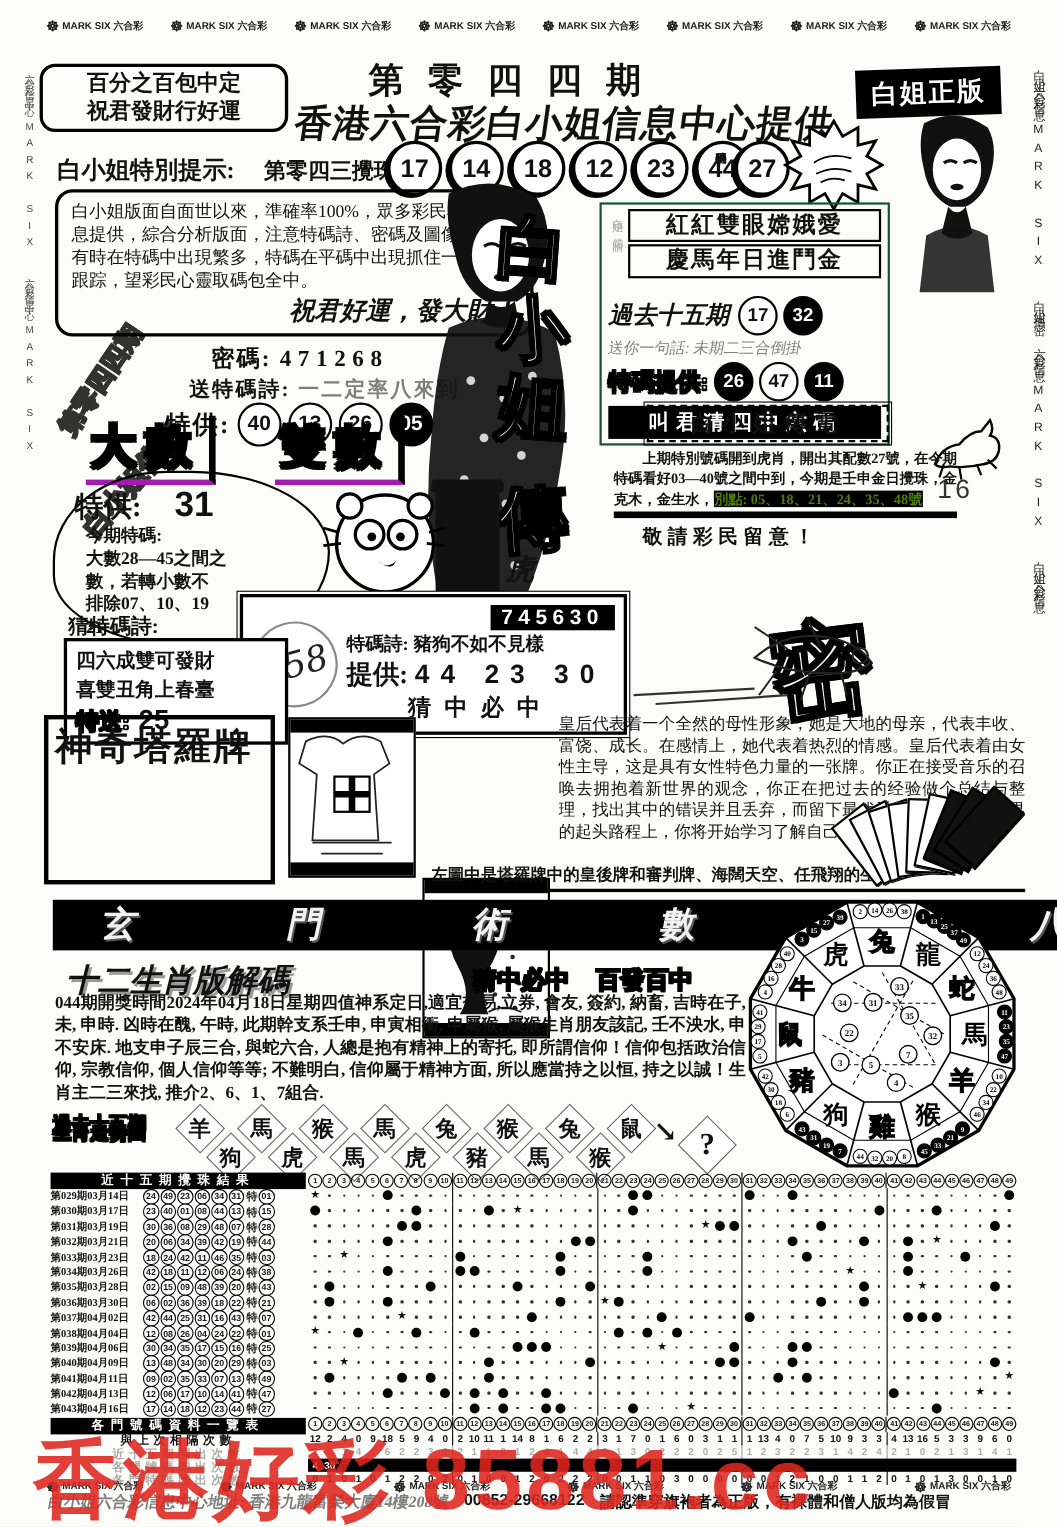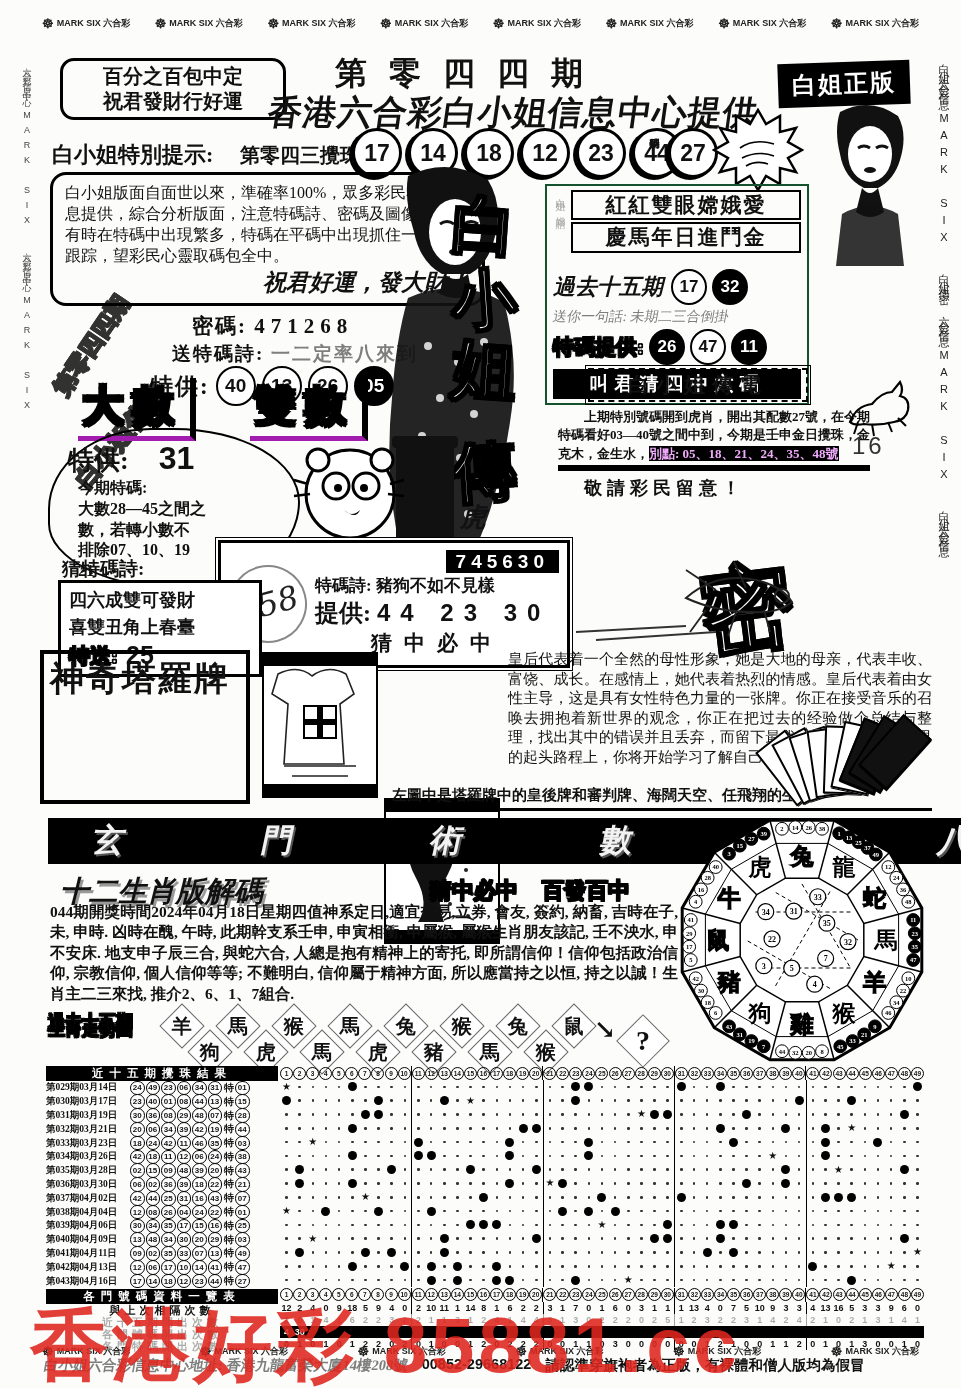--- a/index.html
+++ b/index.html
@@ -33,21 +33,21 @@
   .wish{text-align:right;font-size:23px;font-weight:bold;font-style:italic;margin-top:2px;}
   .kv{font-size:21px;font-weight:bold;letter-spacing:2px;}
   .scribble{color:#555;opacity:.75;transform:skewX(-10deg);}
   
   .rbox{border:2px solid #14532d;padding:4px 6px;}
   .rbanner{border:2.5px solid #000;font-weight:bold;font-size:21px;letter-spacing:2px;text-align:center;line-height:1.25;font-family:"Liberation Sans",sans-serif;}
   .blackline{background:#000;color:#fff;font-weight:bold;font-size:19px;letter-spacing:6px;text-align:center;padding:2px 0;}
   
   .cd-title{border:2px dashed #000;outline:1px solid #000;outline-offset:2px;font-size:21px;font-weight:bold;letter-spacing:7px;text-align:center;padding:1px 8px;}
   .cd-body{font-size:13px;line-height:1.42;font-weight:bold;}
-  .hl{background:#000;color:#f0abfc;}
+  .hl{background:#000;color:#4d7c0f;}
   
   .bubble{border:2.5px solid #000;border-radius:45% 55% 50% 60%/55% 50% 60% 45%;padding:10px 14px 6px 18px;}
   .hdr-outline{font-size:42px;letter-spacing:8px;border-bottom:5px solid #a21caf;border-right:6px solid #000;padding:0 8px 2px 4px;}
   
   .dbox{border:3px solid #000;box-shadow:0 0 0 2px #fff,0 0 0 3px #000;background:#fff;}
   .codebox{background:#000;color:#fff;font-weight:bold;letter-spacing:5px;font-size:19px;padding:1px 10px;font-family:"Liberation Sans",sans-serif;}
   .hand{border:2px solid #888;border-radius:50%;width:74px;height:74px;display:flex;align-items:center;justify-content:center;
         font-style:italic;font-size:32px;transform:rotate(-15deg);color:#222;font-family:"DejaVu Serif",serif;}
   
   .tarot-box{border:4px solid #000;}
@@ -151,21 +151,21 @@
         <span>MARK SIX 六合彩</span>
       </span>
       <span class="logo-unit">
         <span class="ring">☸</span>
         <span>MARK SIX 六合彩</span>
       </span>
     </div>
   <div class="abs vstrip" style="top:60px;left:20px;height:1260px;">六合彩信息中心 MARK SIX 六合彩信息中心 MARK SIX</div>
   <div class="abs vstrip" style="top:55px;right:10px;height:1280px;font-size:11px;color:#222;">白小姐六合彩信息 MARK SIX 白小姐傳密 六合彩信息 MARK SIX 白小姐六合彩信息</div>
 
-  <div class="abs corner-badge" style="top:58px;left:60px;width:200px;">
+  <div class="abs corner-badge" style="top:58px;left:36px;width:200px;">
     <div>百分之百包中定</div>
     <div>祝君發財行好運</div>
   </div>
   <div class="abs issue-title" style="top:52px;left:335px;">第零四四期</div>
   <div class="abs main-title" style="top:90px;left:268px;">香港六合彩白小姐信息中心提供</div>
   <div class="abs black-badge" style="top:62px;left:778px;width:132px;height:44px;">白姐正版</div>
 
   <div class="abs tip-label" style="top:140px;left:52px;">白小姐特別提示:</div>
   <div class="abs result-label" style="top:142px;left:240px;">第零四三攪珠結果</div>
   <div class="abs" style="top:128px;left:352px;display:flex;gap:6px;">

